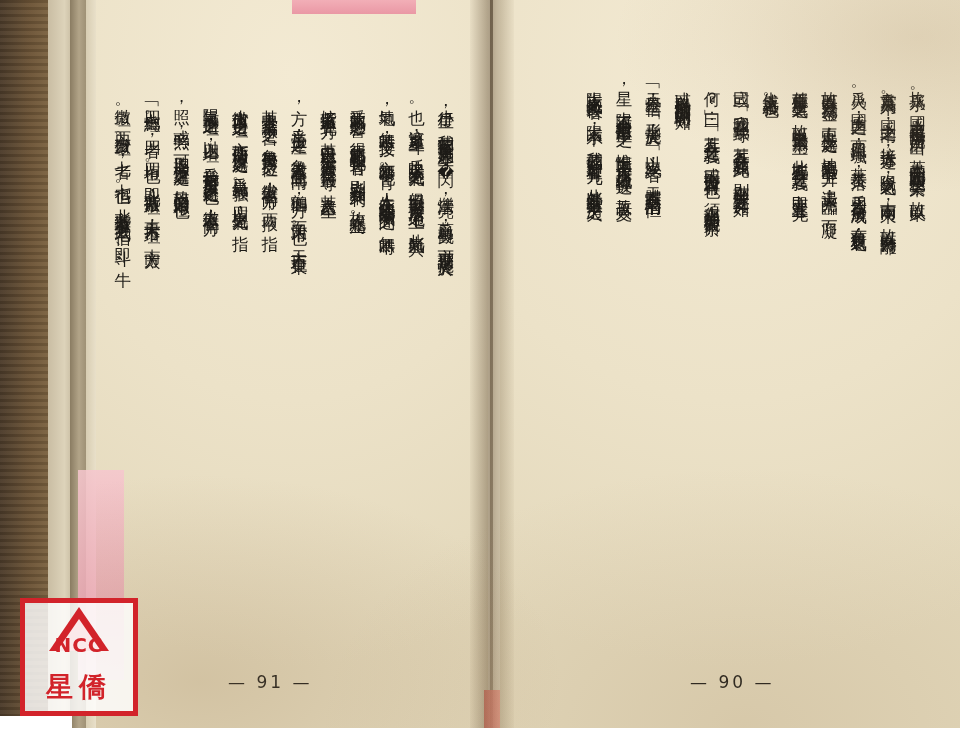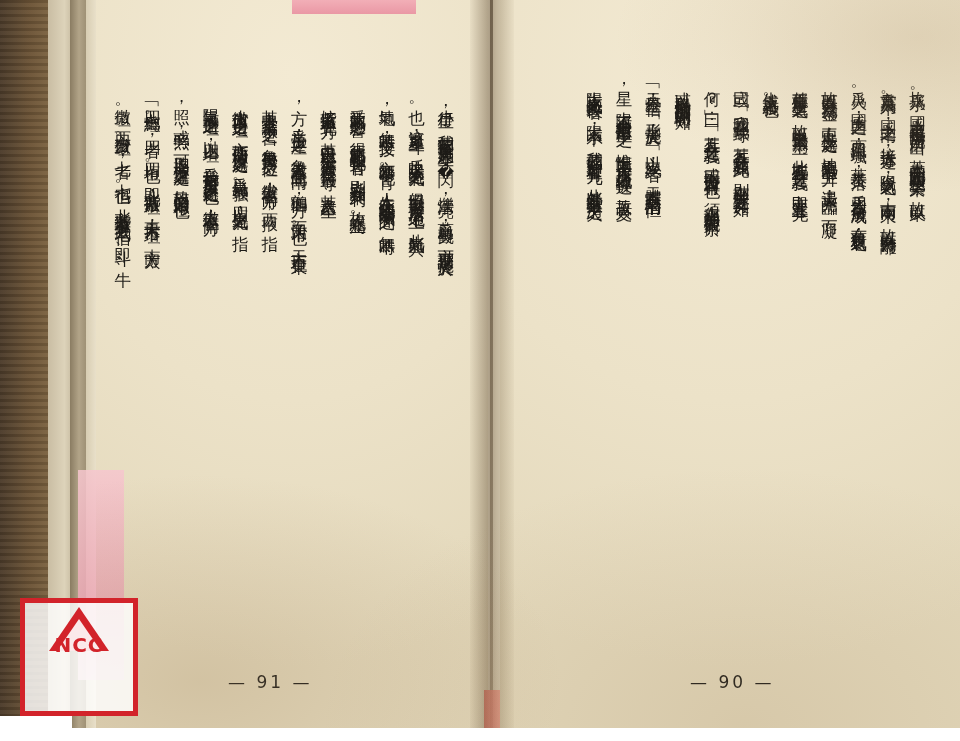--- a/index.html
+++ b/index.html
@@ -294,18 +294,19 @@
     <span class="col">微垣。西方少微垣。七者，七宿也。北方紫微垣有玄武七宿，即斗、牛、</span>
   </div>
   <div id="pn-left" class="page-number">— 91 —</div>
 
   <div class="page-age"></div>
 
   <div class="stamp">
     <div class="stamp-inner">
       <div class="stamp-tri"></div>
       <div class="stamp-ncc">NCC</div>
+      <div class="stamp-cn">星僑</div>
     </div>
   </div>
 
   <div class="desk-bottom"></div>
   <div class="desk-bottom2"></div>
 </div>
 
 </body></html>

